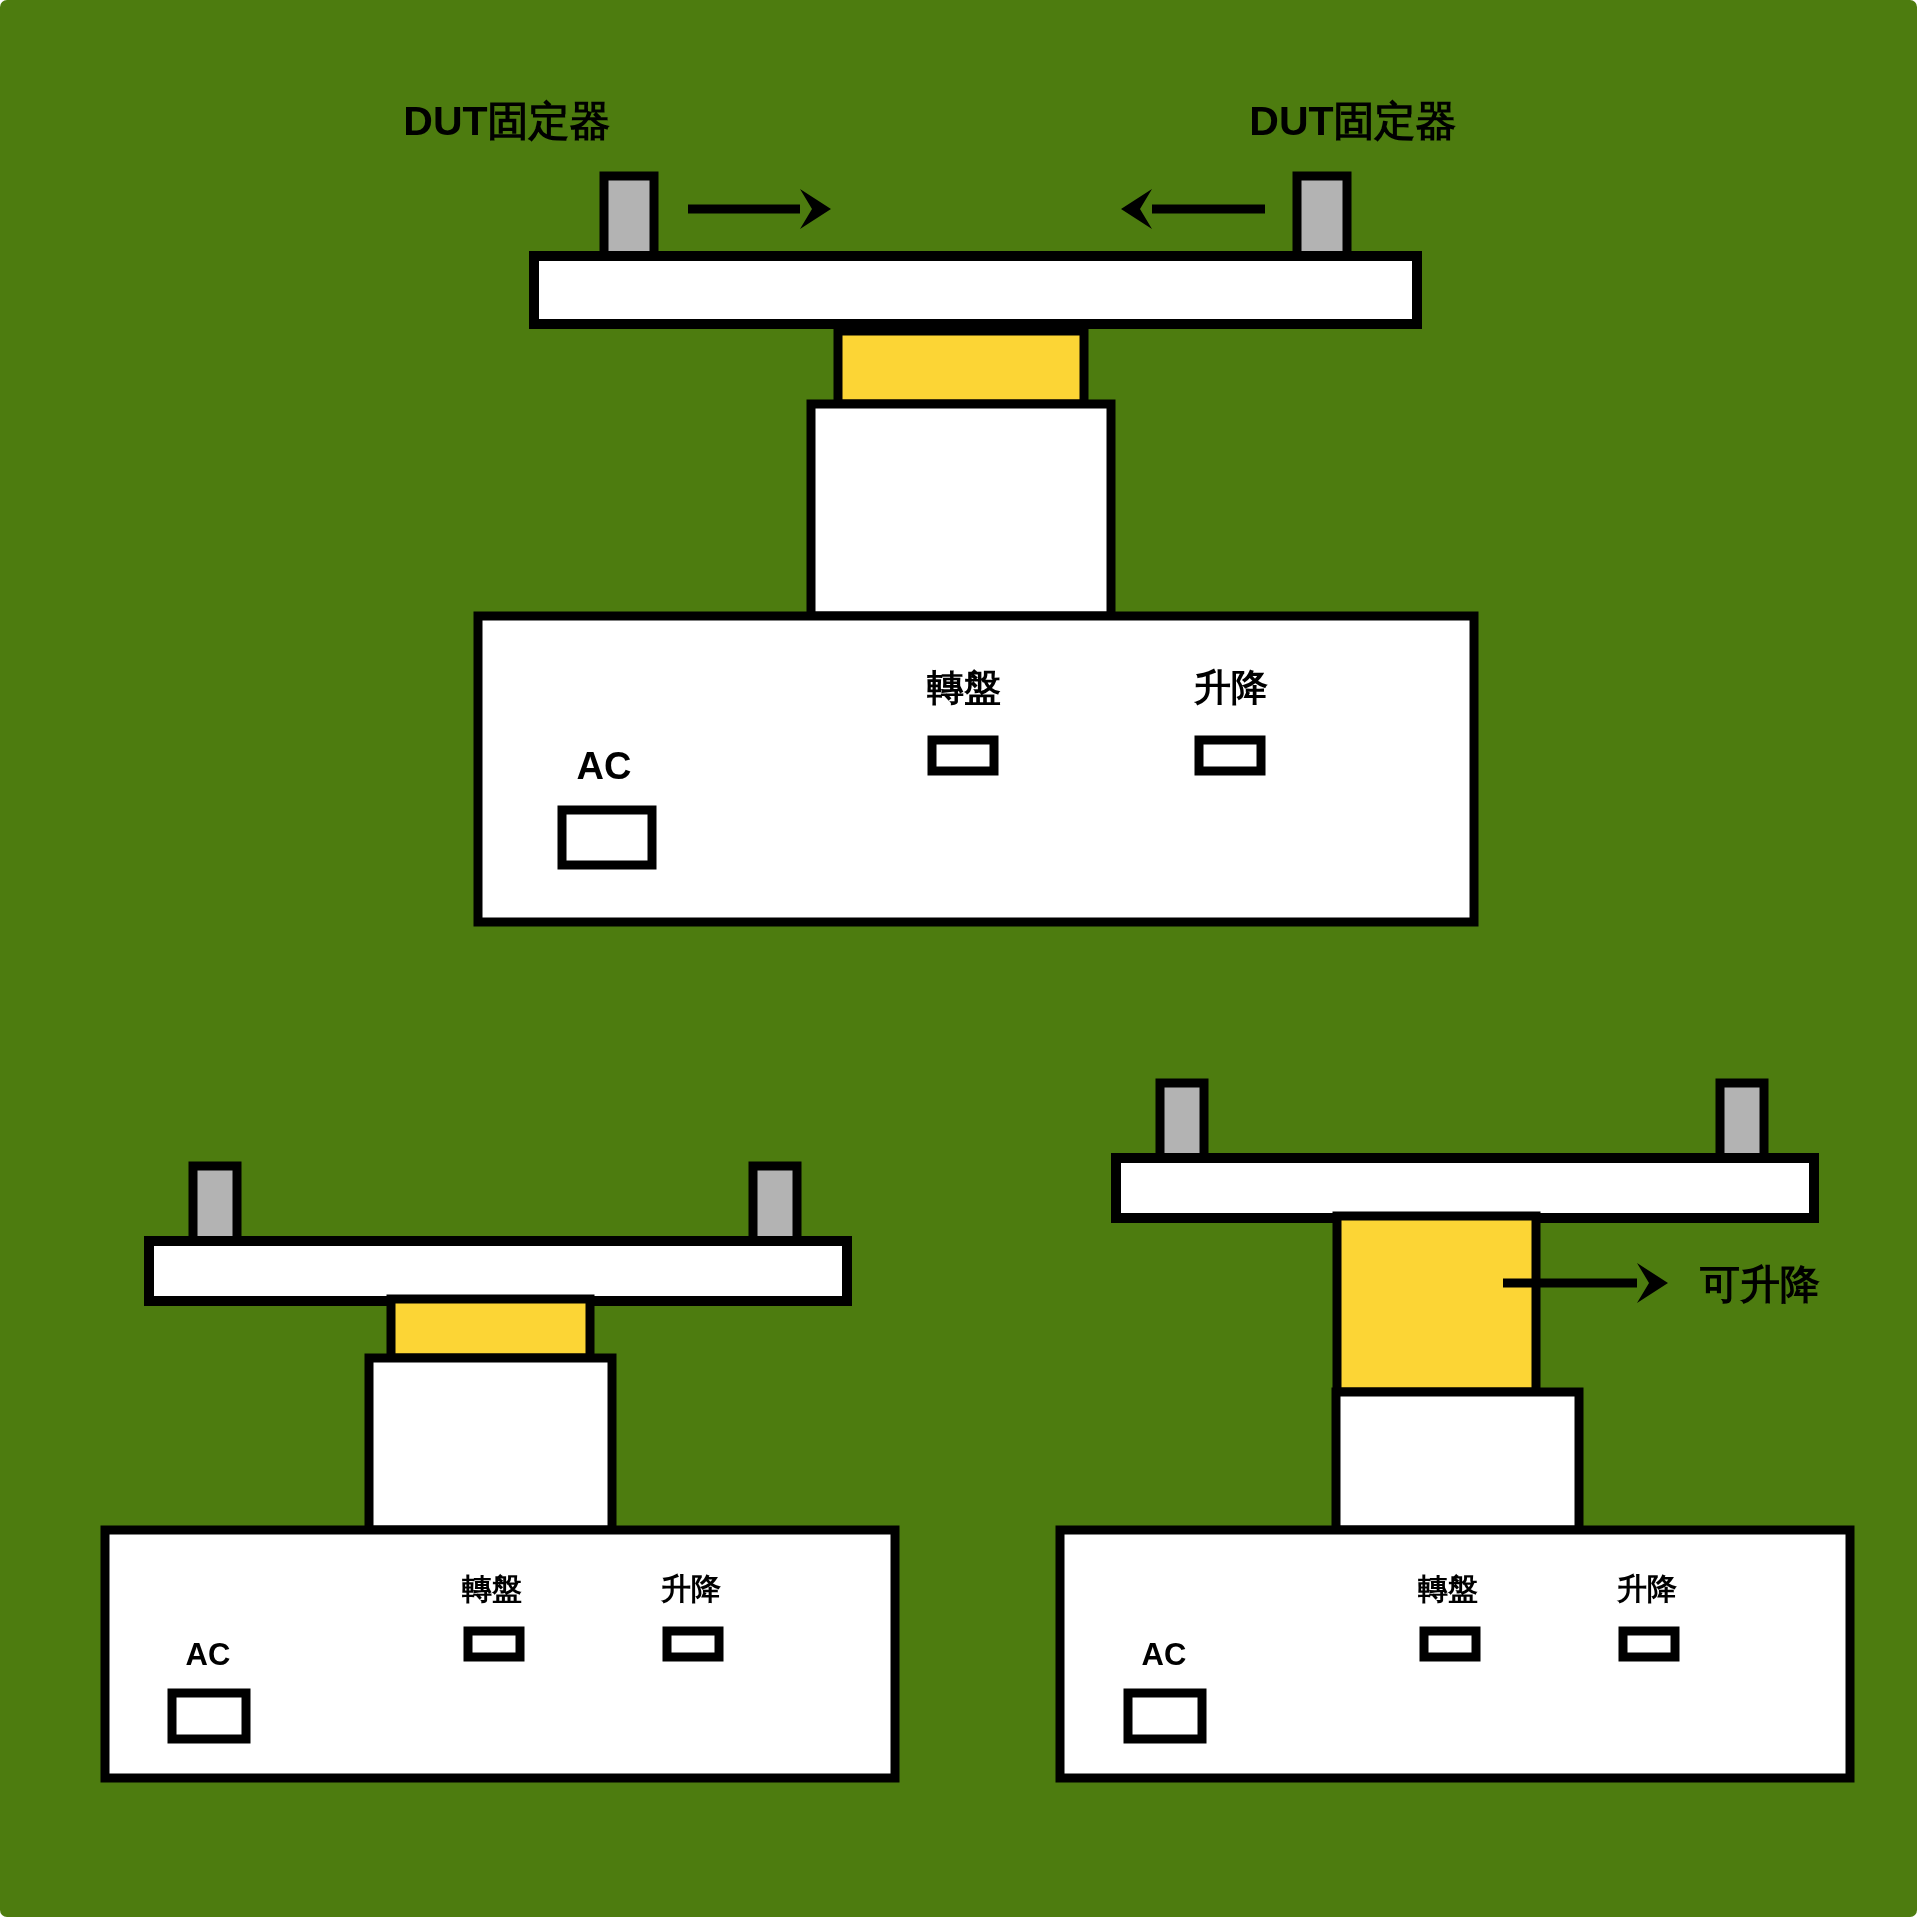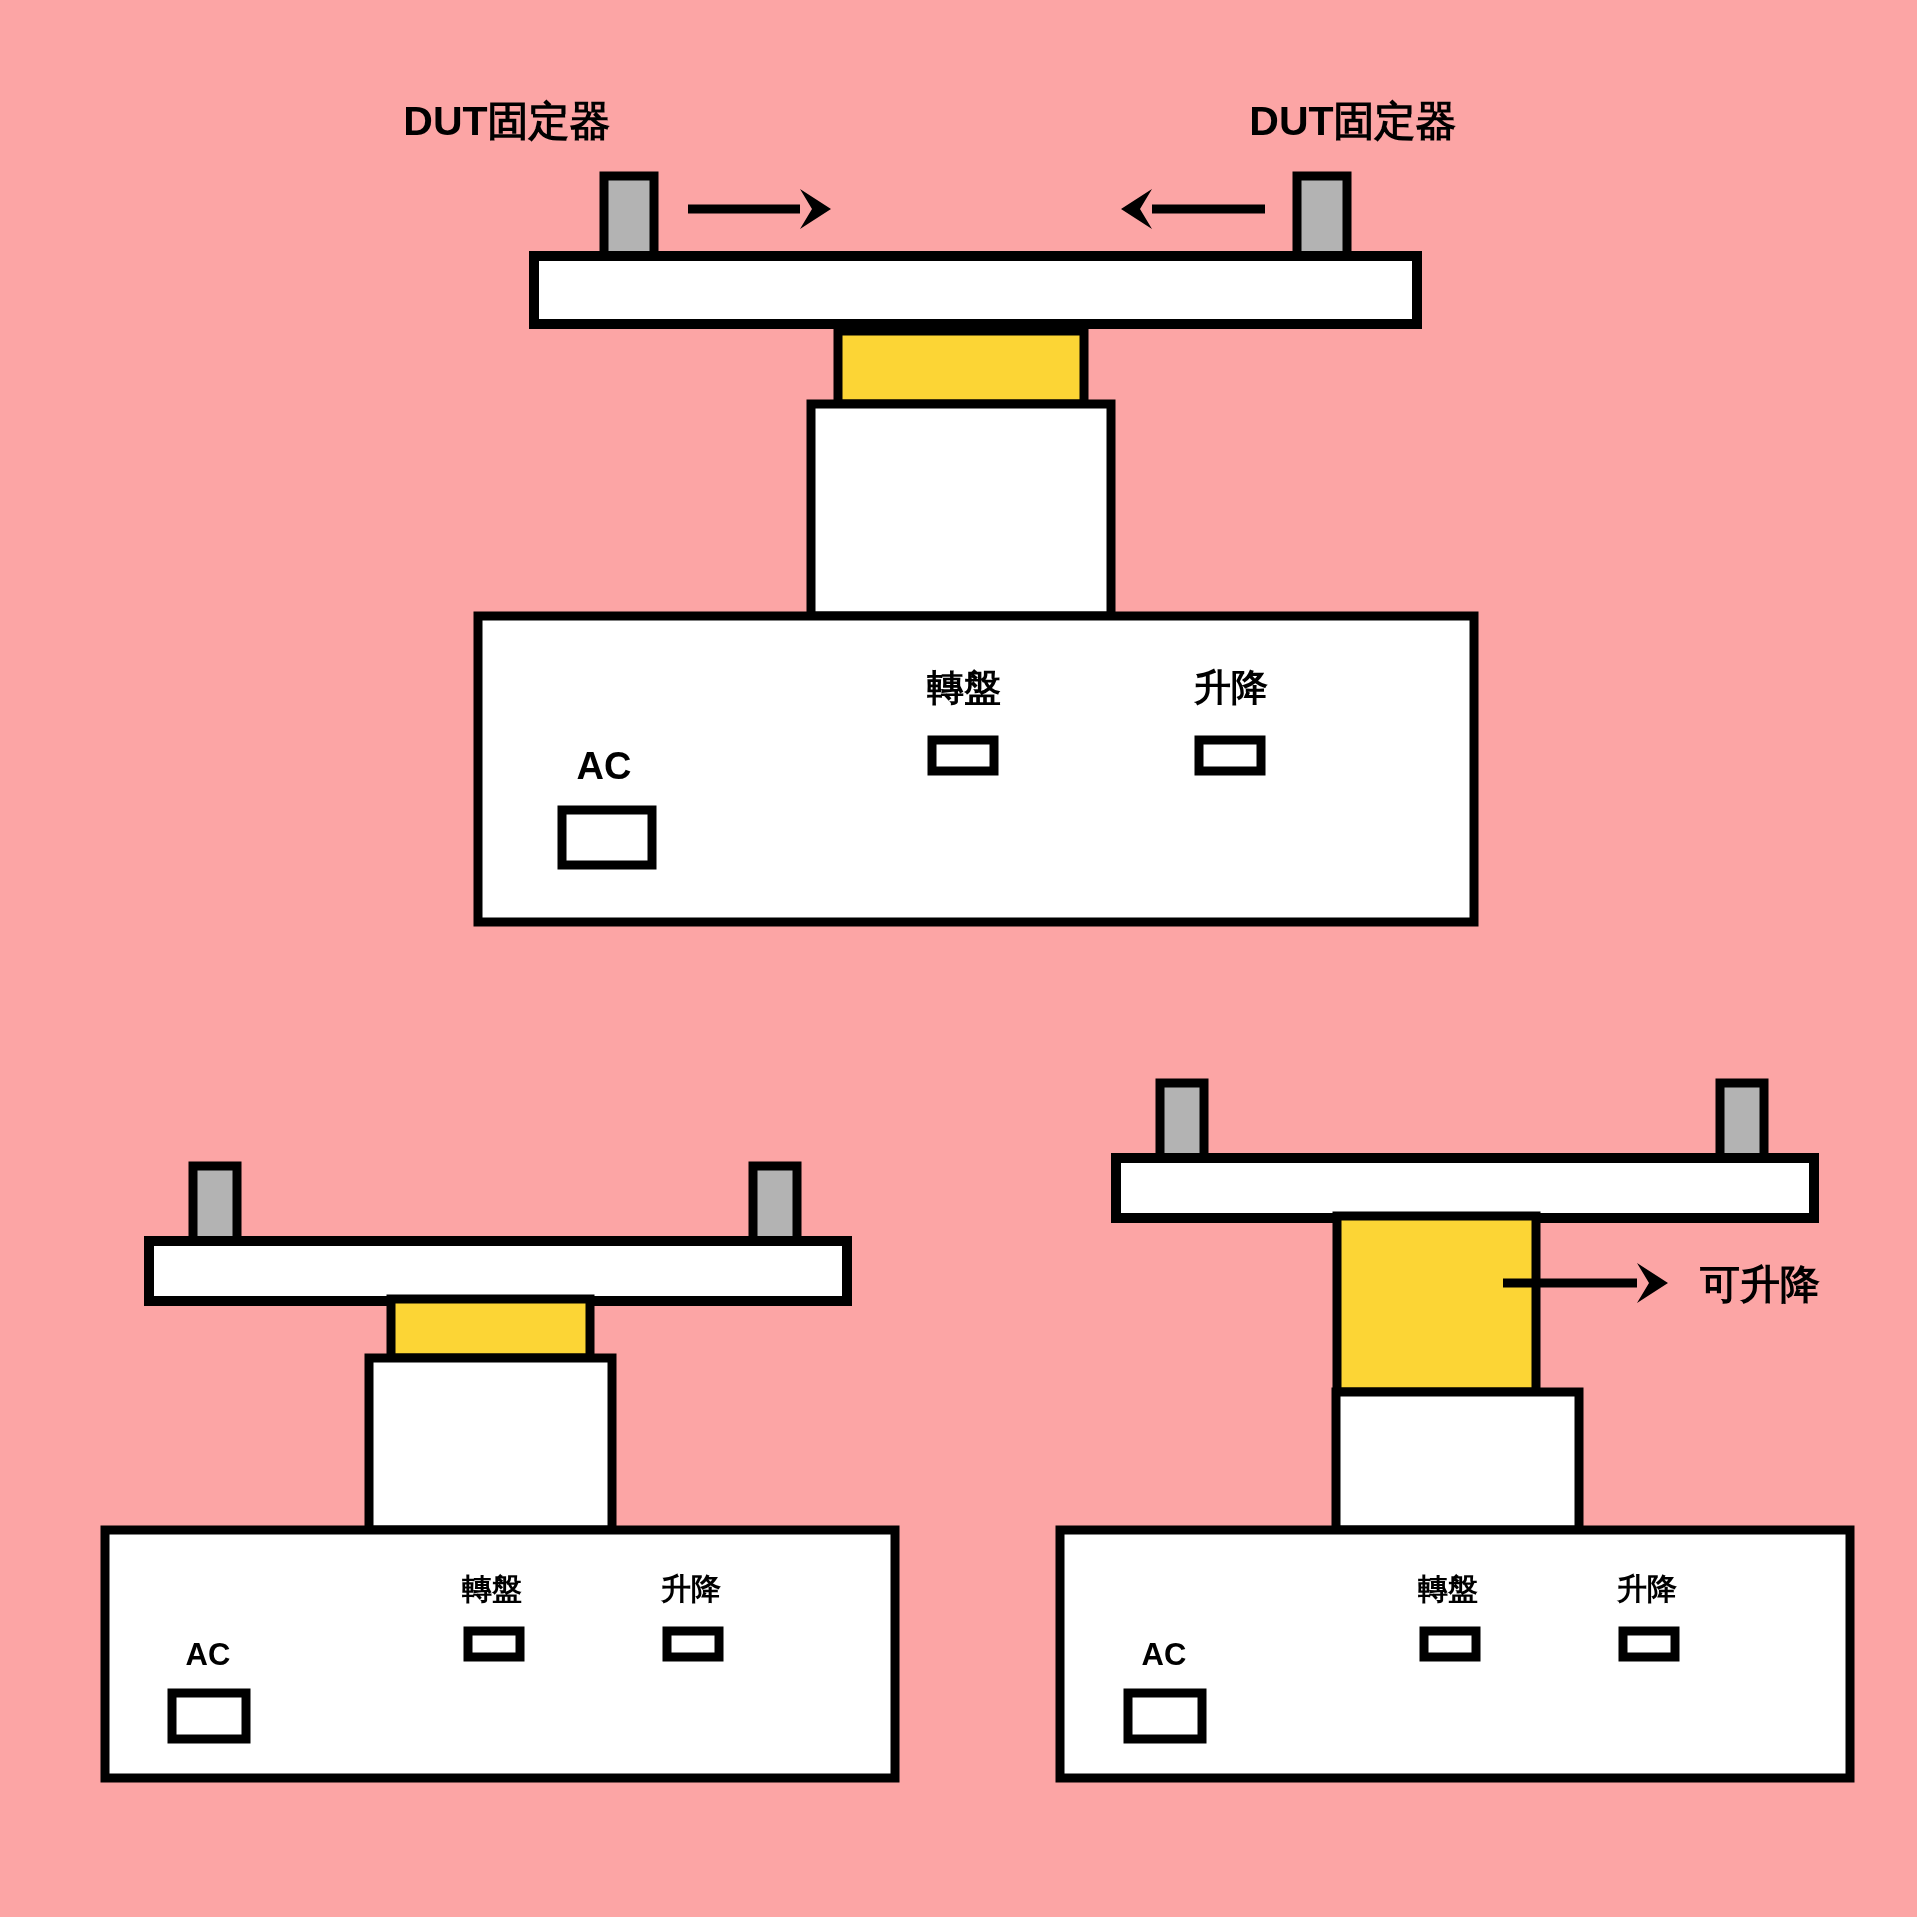--- a/index.html
+++ b/index.html
@@ -10,21 +10,22 @@
   body {
     width: 1917px;
     height: 1917px;
     font-family: "Liberation Sans", "DejaVu Sans", sans-serif;
     overflow: hidden;
   }
   #stage {
     position: relative;
     width: 1917px;
     height: 1917px;
-    background: #fca5a5;
+    background: #4d7c0f;
+    border-radius: 7px;
   }
   svg#diagram {
     display: block;
     width: 1917px;
     height: 1917px;
   }
   .outline {
     fill: #ffffff;
     stroke: #000000;
     stroke-width: 9;

